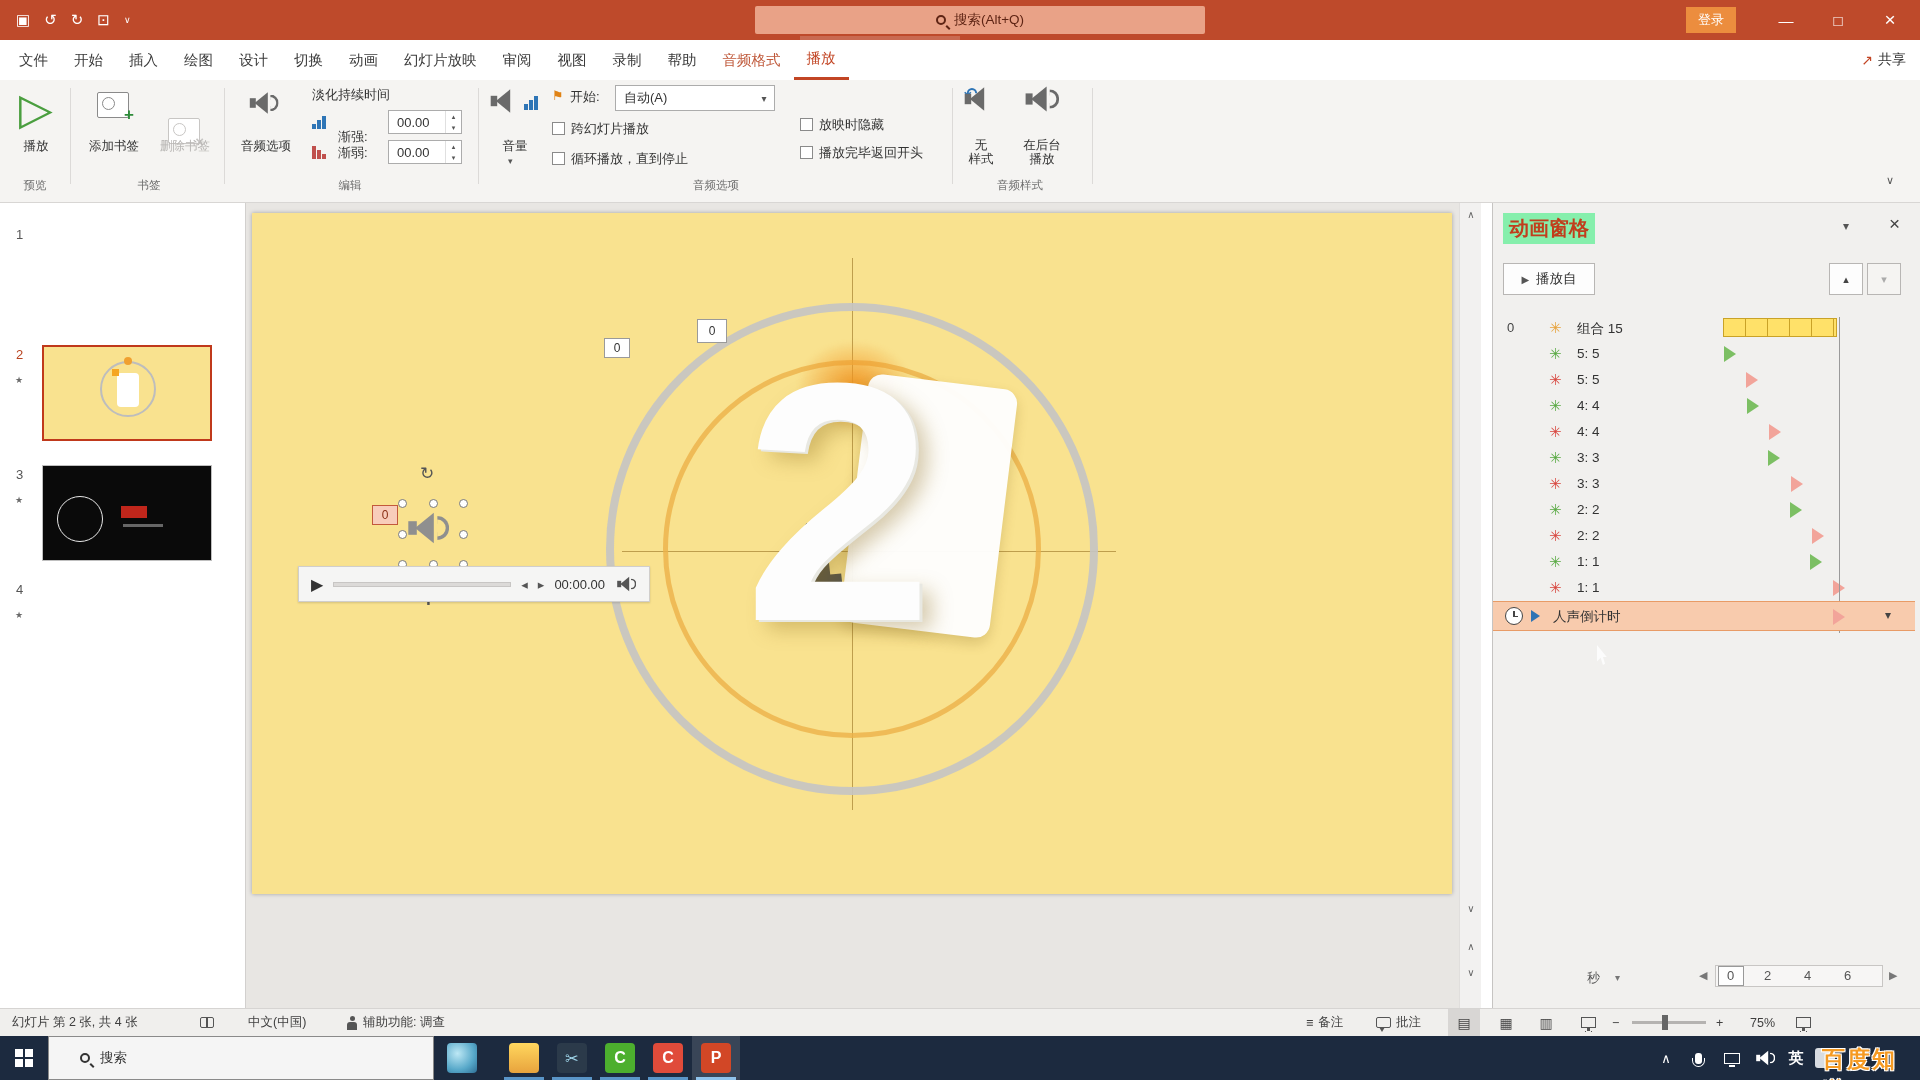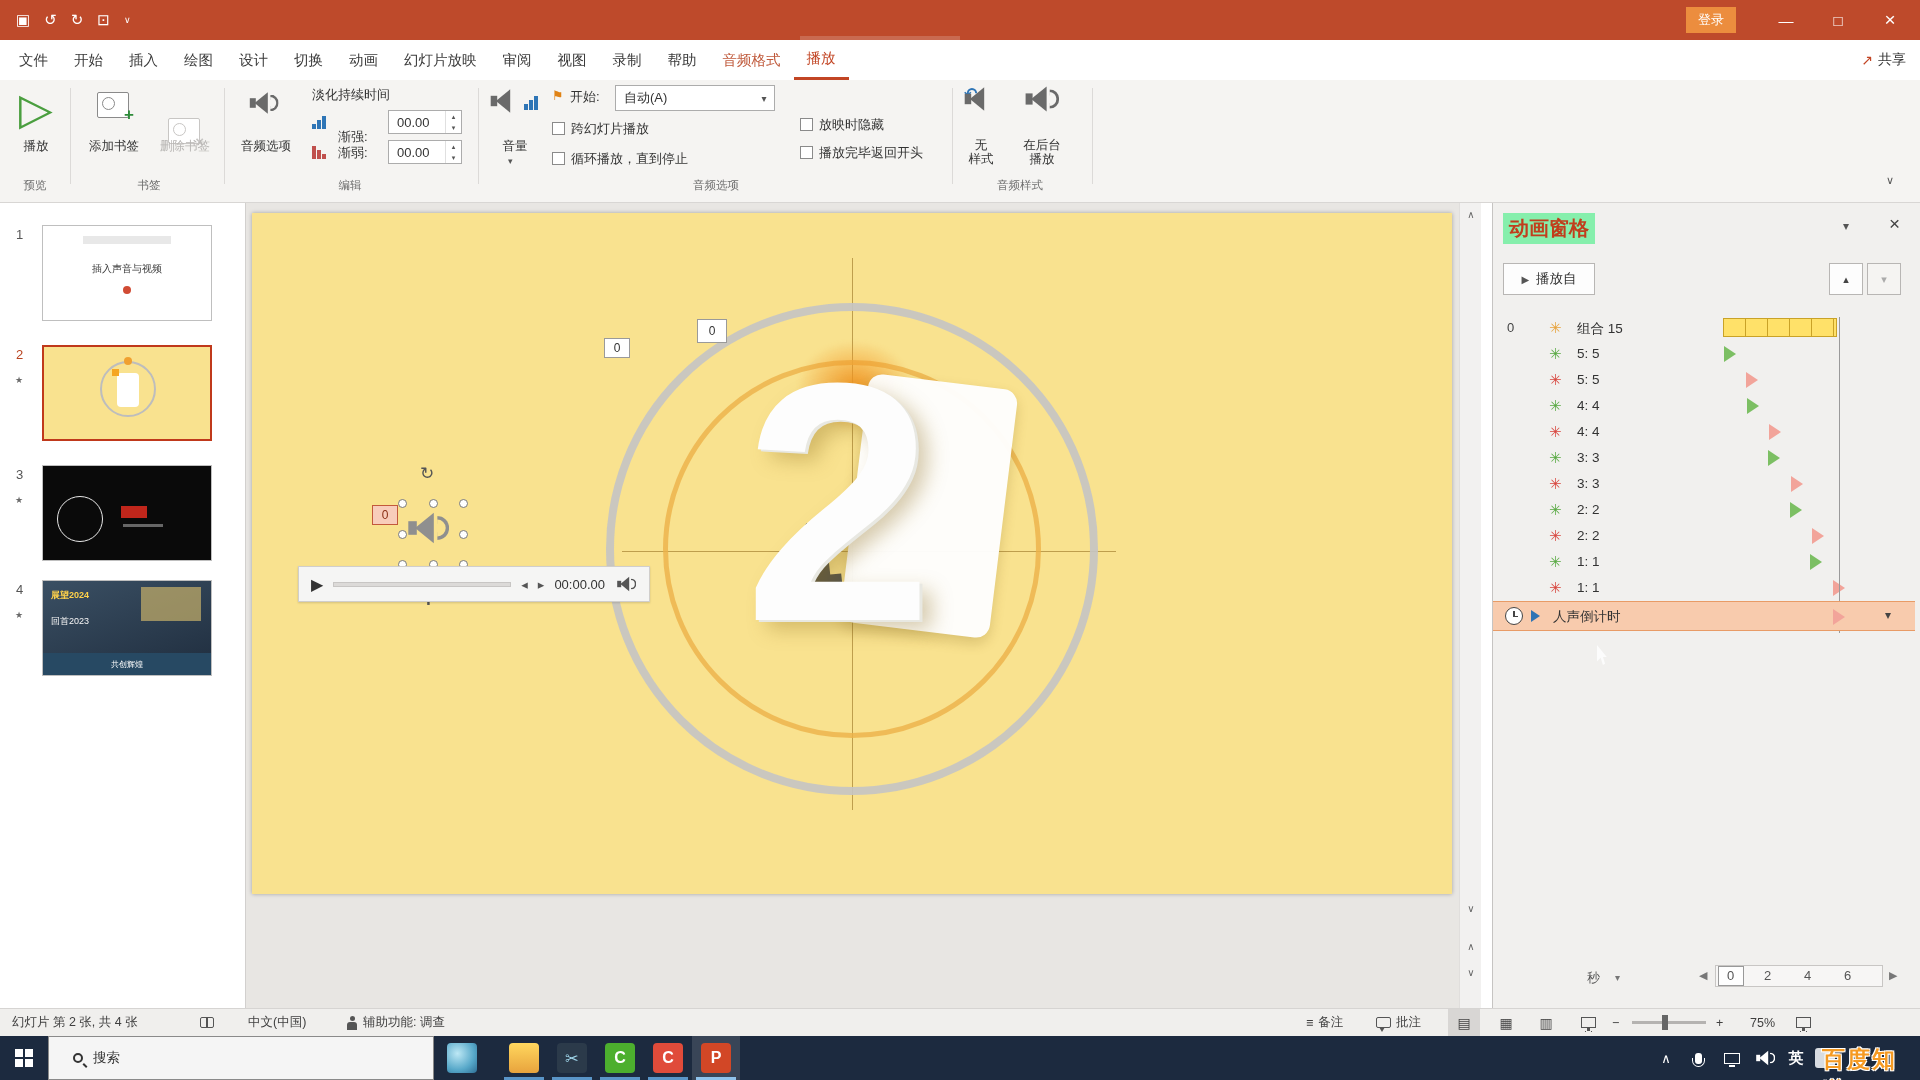--- a/index.html
+++ b/index.html
@@ -131,21 +131,21 @@
   .screenic::after { content:""; position:absolute; left:5px; bottom:-4px; width:3px; height:3px; background:#555; box-shadow:-3px 2px 0 -1px #555, 3px 2px 0 -1px #555; }
   .ztrack { width:74px; height:3px; background:#B5B3B1; position:relative; }
   .zthumb { position:absolute; left:30px; top:-6px; width:6px; height:15px; background:#666; }
 
   
   .taskbar { position:absolute; left:0; top:1036px; width:1920px; height:44px; background:#1C2A3F; }
   .tk-cell { position:absolute; top:0; height:44px; display:flex; align-items:center; justify-content:center; }
   .winlogo { display:grid; grid-template-columns:8px 8px; grid-template-rows:8px 8px; gap:1.5px; }
   .winlogo i { background:#fff; display:block; }
   .tk-search { position:absolute; left:48px; top:0; width:386px; height:44px; background:#F5F5F5; border:1px solid #8a8a8a;
-               display:flex; align-items:center; gap:10px; padding-left:24px; color:#333; font-size:13.5px; }
+               display:flex; align-items:center; gap:10px; padding-left:31px; color:#333; font-size:13.5px; }
   .appic { width:30px; height:30px; border-radius:4px; display:flex; align-items:center; justify-content:center; font-weight:bold; color:#fff; font-size:16px; }
   .underline { position:absolute; bottom:0; left:4px; right:4px; height:3px; background:#5A95C8; }
   .tk-cell.on { background:rgba(255,255,255,0.13); }
   .trayic { color:#fff; font-size:13px; }
   .monitor { width:16px; height:11px; border:1.5px solid #fff; position:relative; }
   .monitor::after { content:""; position:absolute; left:4px; bottom:-4px; width:6px; height:2px; background:#fff; }
   .mic { width:7px; height:11px; background:#fff; border-radius:3px; position:relative; }
   .mic::after { content:""; position:absolute; left:-3px; top:5px; width:11px; height:8px; border:1.5px solid #fff; border-top:none; border-radius:0 0 8px 8px; }
   .watermark { position:absolute; left:1822px; top:1044px; font-size:23px; font-weight:bold; color:#F59A23; letter-spacing:2px;
                text-shadow:-1px -1px 0 #fff,1px -1px 0 #fff,-1px 1px 0 #fff,1px 1px 0 #fff; z-index:50; }
@@ -155,20 +155,24 @@
 
 <div id="root">
 
   <div class="titlebar">
     <div class="qat">
       <span>▣</span>
       <span>↺</span>
       <span>↻</span>
       <span>⊡</span>
       <span style="font-size:9px">∨</span>
+    </div>
+    <div class="tb-search">
+      <span class="mag"></span>
+      <span>搜索(Alt+Q)</span>
     </div>
     <div class="tb-login">登录</div>
     <div class="winbtn" style="left:1760px">—</div>
     <div class="winbtn" style="left:1812px">□</div>
     <div class="winbtn" style="left:1864px;font-size:19px">×</div>
     <div class="ctx-strip"></div>
   </div>
 
   <div class="tabrow">
     <div class="tabs">
@@ -291,51 +295,40 @@
       <span>在后台</span><br>
       <span>播放</span>
     </div>
     <div class="grouplabel" style="left:952px;width:136px">音频样式</div>
     <div class="rdiv" style="left:1092px"></div>
     <div class="abs" style="left:1886px;top:94px;font-size:11px;color:#555">∨</div>
   </div>
 
   <div class="slidepanel">
     <span class="snum" style="top:24px">1</span>
-    <div class="thumb" style="top:22px">
-      <div style="height:8px;margin:10px 40px 0;background:#E8E8E8"></div>
-      <div style="text-align:center;margin-top:18px;font-size:10px;color:#3b3b3b">插入声音与视频</div>
-      <div style="width:8px;height:8px;border-radius:50%;background:#D14B34;margin:10px auto 0"></div>
-    </div>
 
     <span class="snum" style="top:144px;color:#B8431F">2</span>
     <span class="sstar" style="top:172px">★</span>
     <div class="thumb sel" style="top:142px;background:#F9E28F">
       <div style="position:absolute;left:56px;top:14px;width:56px;height:56px;border:2px solid #BDBDBD;border-radius:50%"></div>
       <div style="position:absolute;left:80px;top:10px;width:8px;height:8px;border-radius:50%;background:#F0A030"></div>
       <div style="position:absolute;left:73px;top:26px;width:22px;height:34px;background:#fff;border-radius:4px"></div>
       <div style="position:absolute;left:68px;top:22px;width:7px;height:7px;background:#F5A623"></div>
     </div>
 
     <span class="snum" style="top:264px">3</span>
     <span class="sstar" style="top:292px">★</span>
     <div class="thumb" style="top:262px;background:#0a0a0a">
       <div style="position:absolute;left:14px;top:30px;width:46px;height:46px;border:1.5px solid #E8E8E8;border-radius:50%"></div>
       <div style="position:absolute;left:78px;top:40px;width:26px;height:12px;background:#C0261B"></div>
       <div style="position:absolute;left:80px;top:58px;width:40px;height:3px;background:#666"></div>
     </div>
 
     <span class="snum" style="top:379px">4</span>
     <span class="sstar" style="top:407px">★</span>
-    <div class="thumb" style="top:377px;background:linear-gradient(160deg,#3a4f63,#1f2d3e)">
-      <div style="position:absolute;left:8px;top:8px;font-size:9px;color:#FFD24A;font-weight:bold">展望2024</div>
-      <div style="position:absolute;left:8px;top:34px;font-size:9px;color:#F5F5F5">回首2023</div>
-      <div style="position:absolute;left:98px;top:6px;width:60px;height:34px;background:#C8B06A;opacity:.7"></div>
-      <div style="position:absolute;left:0;bottom:0;width:100%;height:22px;background:#274963;display:flex;align-items:center;justify-content:center;font-size:8px;color:#fff">共创辉煌</div>
-    </div>
   </div>
 
   <div class="canvasarea">
     <div class="slide">
       <div class="vline"></div>
       <div class="hline"></div>
       <div class="ring-outer"></div>
       <div class="ring-inner"></div>
       <div class="glow"></div>
       <div class="ghostcard"></div>

